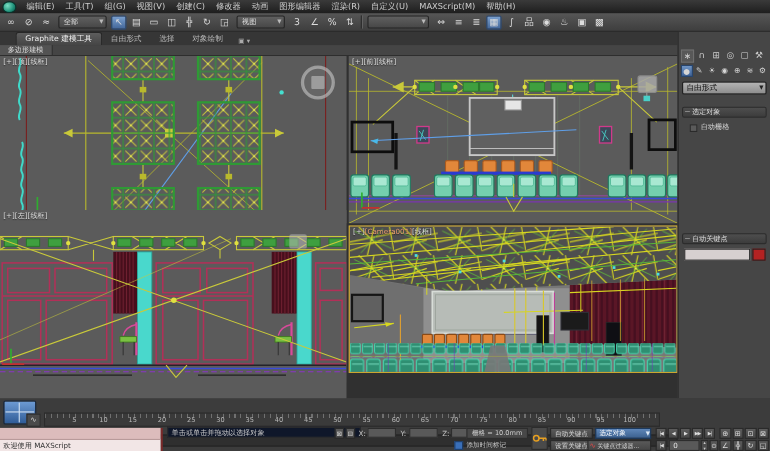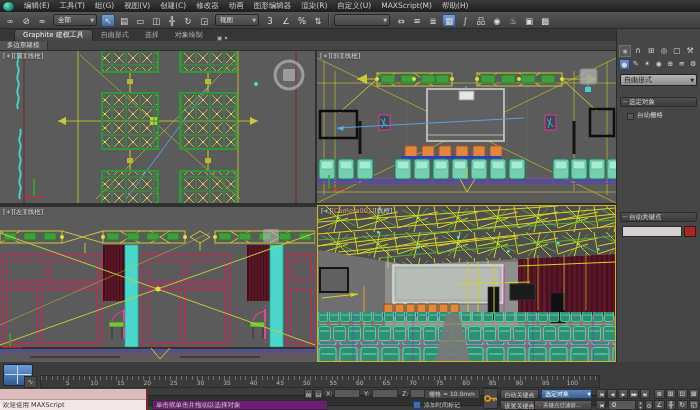--- a/index.html
+++ b/index.html
@@ -40,22 +40,22 @@
   #ribbon2{position:absolute;left:0;top:41px;width:616px;height:10px;background:#454545;
     border-bottom:1px solid #2e2e2e;display:flex;align-items:center;box-sizing:border-box;}
   .rsubtab{font-size:6.5px;line-height:9px;padding:0 7px;background:#535353;color:#ddd;
     border-right:1px solid #2e2e2e;height:100%;display:flex;align-items:center;}
   
   #viewports{position:absolute;left:0;top:51px;width:616px;height:311px;background:#303030;}
   .vp{position:absolute;background:#5b5b5b;overflow:hidden;}
   .vp svg{position:absolute;left:0;top:0;}
   #vp-tl{left:0;top:0;width:315px;height:152px;}
   #vp-tr{left:317px;top:0;width:299px;height:152px;}
-  #vp-bl{left:0;top:156px;width:315px;height:185px;padding-left:48px;}
-  #vp-br{left:317px;top:154px;width:299px;height:157px;border:1px solid #d9b02c;box-sizing:border-box;}
+  #vp-bl{left:0;top:140px;width:315px;height:185px;}
+  #vp-br{left:317px;top:154px;width:299px;height:134px;border:1px solid #d9b02c;box-sizing:border-box;}
   .vplabel{position:absolute;left:3px;top:1px;font-size:6.5px;color:#dedede;
     text-shadow:0 1px 1px rgba(0,0,0,.5);white-space:nowrap;}
   .vplabel .camname{color:#f0a070;}
   
   #cmdpanel{position:absolute;left:616px;top:29px;width:84px;height:333px;background:#464646;
     border-left:1px solid #2a2a2a;box-sizing:border-box;}
   .cp-tabs{position:absolute;left:2px;top:16px;display:flex;gap:1px;}
   .cp-tabs span{width:12px;height:12px;font-size:8px;line-height:12px;text-align:center;color:#cfcfcf;}
   .cp-tabs span.active{background:#585858;border:1px solid #6f6f6f;box-sizing:border-box;}
   .cp-sub{position:absolute;left:2px;top:30px;display:flex;gap:1px;}
@@ -627,21 +627,21 @@
         <span class="tick" style="left: 85.7143%;">90</span>
         <span class="tick" style="left: 90.4762%;">95</span>
         <span class="tick" style="left: 95.2381%;">100</span>
       </div>
 
     <div class="listener">
       <div class="l1"></div>
       <div class="l2">欢迎使用 MAXScript</div>
     </div>
 
-    <div class="sfield" style="left:152px;top:38px;width:176px;height:10px;background:#701a75">单击或单击并拖动以选择对象</div>
+    <div class="sfield" style="left:152px;top:26px;width:176px;height:10px;background:#0f172a">单击或单击并拖动以选择对象</div>
 
     <div class="sbtn" style="left:304px;top:27px;width:9px;height:10px;line-height:9px">⊠</div>
     <div class="sbtn" style="left:314px;top:27px;width:9px;height:10px;line-height:9px">⊟</div>
 
     <span class="coord-label" style="left:326px;top:28px">X:</span>
     <div class="coord-field" style="left:334px;top:27px"></div>
     <span class="coord-label" style="left:364px;top:28px">Y:</span>
     <div class="coord-field" style="left:372px;top:27px"></div>
     <span class="coord-label" style="left:402px;top:28px">Z:</span>
     <div class="coord-field" style="left:410px;top:27px"></div>

